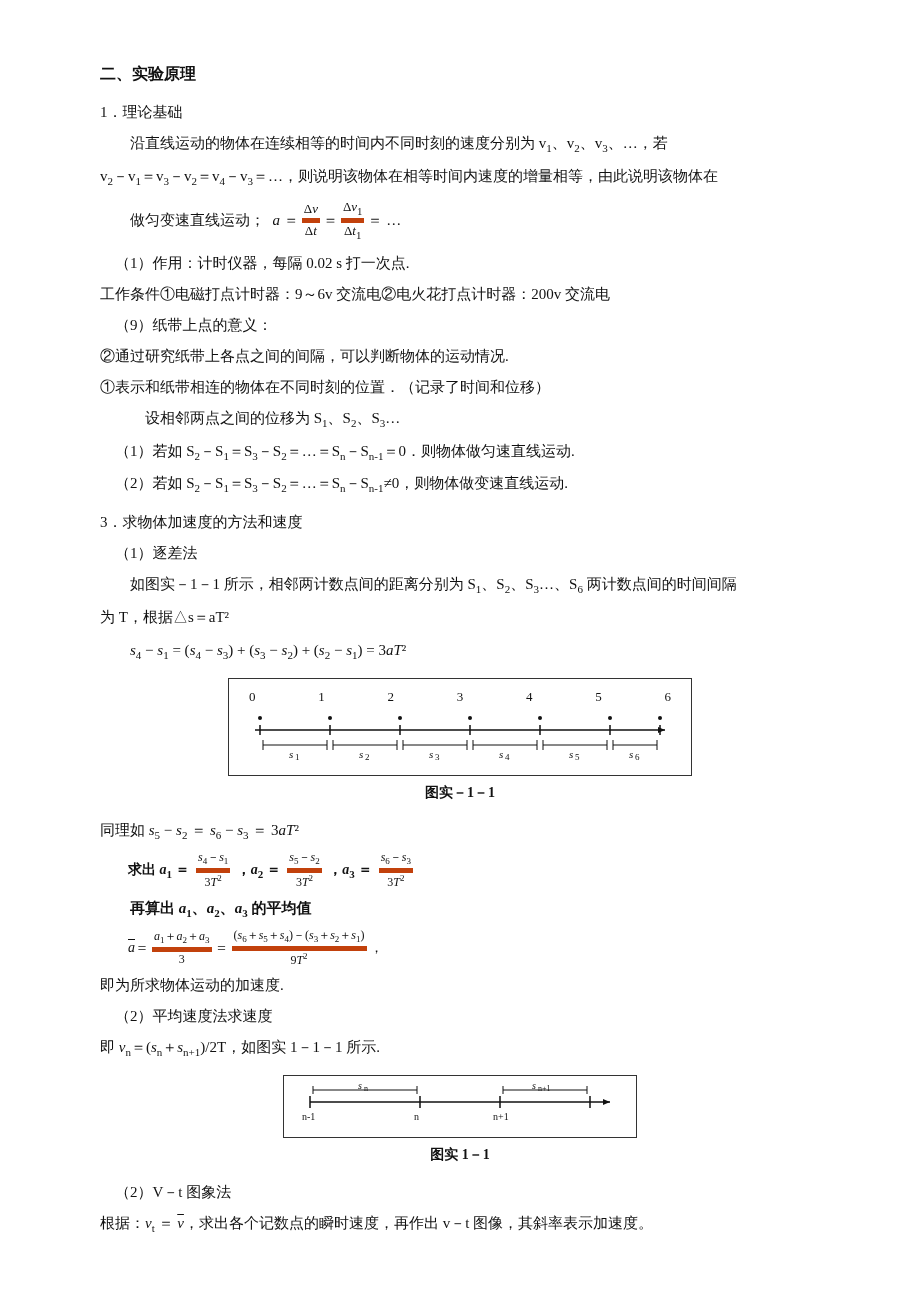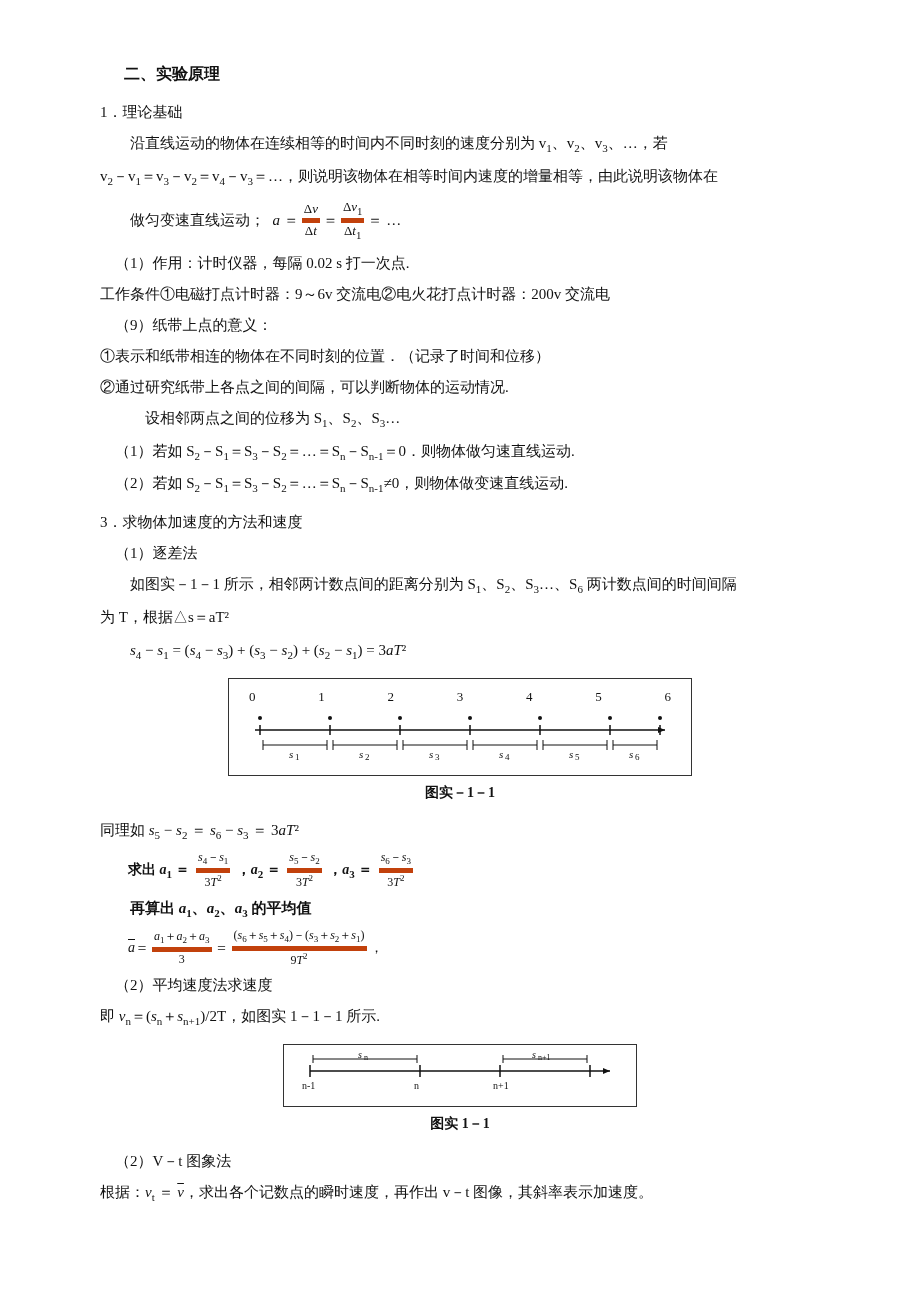--- a/index.html
+++ b/index.html
@@ -16,21 +16,20 @@
       width: 920px;
       min-height: 1302px;
       padding: 60px 100px 60px 100px;
       line-height: 1.8;
     }
 
     .section-title {
       font-weight: bold;
       font-size: 16px;
       margin-bottom: 8px;
-      margin-left: 24px;
     }
 
     .sub-title {
       font-size: 15px;
       margin-bottom: 4px;
       margin-top: 10px;
     }
 
     p {
       margin-bottom: 4px;
@@ -157,22 +156,22 @@
     <span class="frac">
       <span class="num">Δ<em>v</em><sub>1</sub></span>
       <span class="den">Δ<em>t</em><sub>1</sub></span>
     </span>
     <span>＝ …</span>
   </div>
 
   <p class="indent1">（1）作用：计时仪器，每隔 0.02 s 打一次点.</p>
   <p>工作条件①电磁打点计时器：9～6v 交流电②电火花打点计时器：200v 交流电</p>
   <p class="indent1">（9）纸带上点的意义：</p>
+  <p>②通过研究纸带上各点之间的间隔，可以判断物体的运动情况.</p>
   <p>①表示和纸带相连的物体在不同时刻的位置．（记录了时间和位移）</p>
-  <p>②通过研究纸带上各点之间的间隔，可以判断物体的运动情况.</p>
   <p class="indent3">设相邻两点之间的位移为 S<sub class="sub">1</sub>、S<sub class="sub">2</sub>、S<sub class="sub">3</sub>…</p>
   <p class="indent1">（1）若如 S<sub class="sub">2</sub>－S<sub class="sub">1</sub>＝S<sub class="sub">3</sub>－S<sub class="sub">2</sub>＝…＝S<sub class="sub">n</sub>－S<sub class="sub">n-1</sub>＝0．则物体做匀速直线运动.</p>
   <p class="indent1">（2）若如 S<sub class="sub">2</sub>－S<sub class="sub">1</sub>＝S<sub class="sub">3</sub>－S<sub class="sub">2</sub>＝…＝S<sub class="sub">n</sub>－S<sub class="sub">n-1</sub>≠0，则物体做变速直线运动.</p>
 
   <p class="sub-title">3．求物体加速度的方法和速度</p>
   <p class="indent1">（1）逐差法</p>
   <p class="indent">如图实－1－1 所示，相邻两计数点间的距离分别为 S<sub class="sub">1</sub>、S<sub class="sub">2</sub>、S<sub class="sub">3</sub>…、S<sub class="sub">6</sub> 两计数点间的时间间隔</p>
   <p>为 T，根据△s＝aT²</p>
 
   <div class="math-line">
@@ -284,20 +283,21 @@
       <span class="den">3</span>
     </span>
     <span>＝</span>
     <span class="frac" style="font-size:12px;">
       <span class="num">(<em>s</em><sub style="font-size:9px;">6</sub>＋<em>s</em><sub style="font-size:9px;">5</sub>＋<em>s</em><sub style="font-size:9px;">4</sub>)－(<em>s</em><sub style="font-size:9px;">3</sub>＋<em>s</em><sub style="font-size:9px;">2</sub>＋<em>s</em><sub style="font-size:9px;">1</sub>)</span>
       <span class="den">9<em>T</em><sup style="font-size:9px;">2</sup></span>
     </span>
     <span>，</span>
   </div>
 
+  <p style="margin-top:4px;">即为所求物体运动的加速度.</p>
 
   <p class="indent1">（2）平均速度法求速度</p>
 
   <p>即 <em>v</em><sub class="sub">n</sub>＝(<em>s</em><sub class="sub">n</sub>＋<em>s</em><sub class="sub">n+1</sub>)/2T，如图实 1－1－1 所示.</p>
 
   <div class="diagram-container">
     <div style="border:1px solid #333; padding: 6px 16px; display:inline-block;">
       <svg width="320" height="40">
 
         <line x1="10" y1="20" x2="310" y2="20" stroke="#111" stroke-width="1.5"></line>

